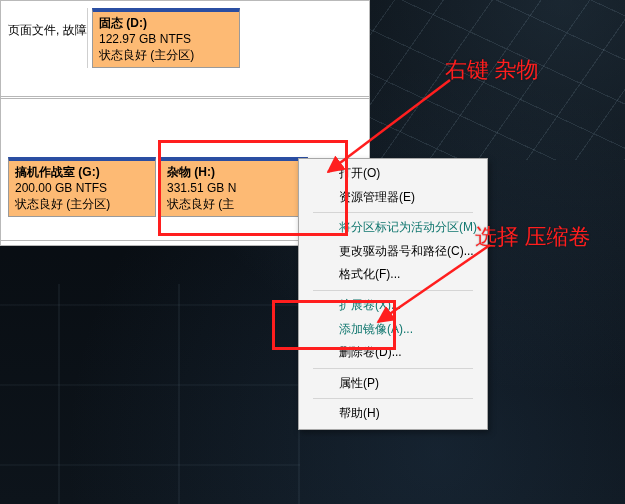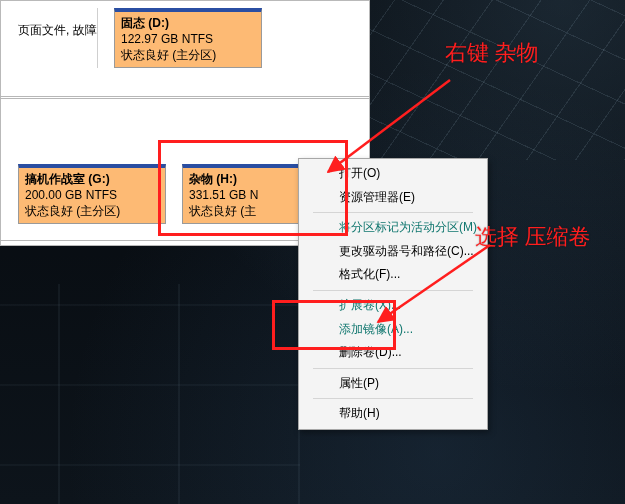--- a/index.html
+++ b/index.html
@@ -52,26 +52,26 @@
     width: 370px; height: 246px;
     background: #ffffff;
     box-shadow: 0 0 0 1px #b9b9b9 inset;
     overflow: hidden;
   }
 
   .row {
     position: absolute;
     left: 0; right: 0;
     display: flex;
-    gap: 16px;
-    padding: 2px 4px 2px 18px;
+    gap: 4px;
+    padding: 2px 4px 2px 8px;
     box-sizing: border-box;
   }
   .row.top { top: 6px; height: 80px; }
-  .row.bot { top: 162px; height: 80px; }
+  .row.bot { top: 155px; height: 80px; }
 
   .row-sep1 {
     position:absolute; left:0; right:0; top:96px; height:3px;
     background: linear-gradient(#b7b7b7,#b7b7b7) 0 0/100% 1px no-repeat,
                 linear-gradient(#b7b7b7,#b7b7b7) 0 100%/100% 1px no-repeat;
   }
   .row-sep2 {
     position:absolute; left:0; right:0; top:240px; height:1px; background:#b7b7b7;
   }
 
@@ -202,14 +202,14 @@
 <svg class="arrows">
   <defs>
     <marker id="ah" viewBox="0 0 10 10" refX="9" refY="5" markerWidth="7" markerHeight="7" orient="auto-start-reverse">
       <path d="M0,0 L10,5 L0,10 Z" fill="#ff1e1e"></path>
     </marker>
   </defs>
   <line x1="450" y1="80" x2="328" y2="172" stroke="#ff1e1e" stroke-width="2.5" marker-end="url(#ah)"></line>
   <line x1="490" y1="245" x2="378" y2="322" stroke="#ff1e1e" stroke-width="2.5" marker-end="url(#ah)"></line>
 </svg>
 
-<div class="annot" style="left:445px; top:38px;text-align:right;">右键  杂物</div>
+<div class="annot" style="left:445px; top:55px;text-align:right;">右键  杂物</div>
 <div class="annot" style="left:475px; top:222px;">选择  压缩卷</div>
 
 </body></html>

